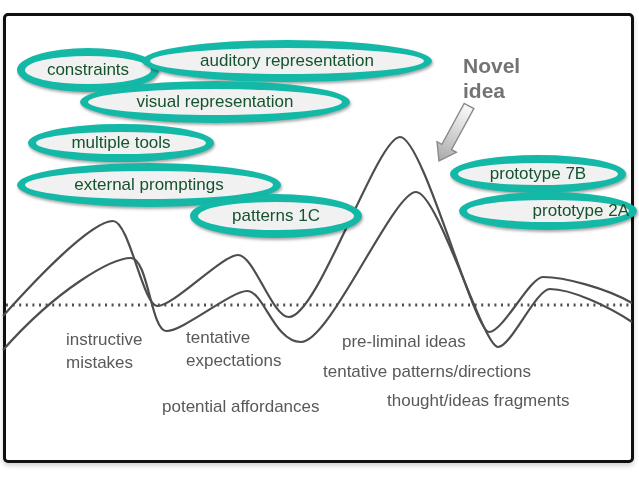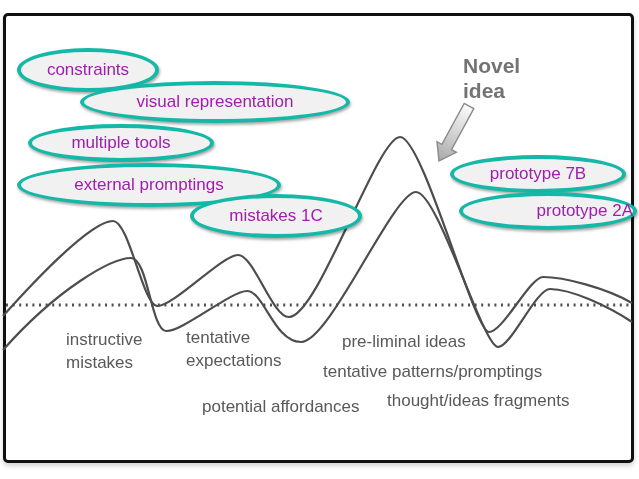--- a/index.html
+++ b/index.html
@@ -8,41 +8,41 @@
     font-family:"Liberation Sans", sans-serif;background:#ffffff;
   }
   .panel{
     position:absolute;left:3px;top:13px;width:631px;height:450px;
     box-sizing:border-box;border:3px solid #101010;border-radius:5px;
     background:#ffffff;box-shadow:0 3px 5px rgba(0,0,0,0.18);
   }
   .layer{position:absolute;left:0;top:0;width:639px;height:479px;pointer-events:none;}
   .bubble{
     position:absolute;box-sizing:border-box;border-radius:50%;
-    background:#f1f1f1;border:4px solid #14b8a6;
+    background:#f1f1f1;border:8px solid #14b8a6;
     box-shadow:1px 2px 3px rgba(0,0,0,0.35);
     display:flex;align-items:center;justify-content:center;
-    font-size:17px;color:#a21caf;white-space:nowrap;
+    font-size:17px;color:#14532d;white-space:nowrap;
   }
   .b-constraints{left:17px;top:48px;width:142px;height:44px;}
   .b-auditory{left:142px;top:40px;width:290px;height:42px;}
   .b-visual{left:80px;top:81px;width:270px;height:42px;}
   .b-multiple{left:28px;top:124px;width:186px;height:38px;}
   .b-external{left:17px;top:163px;width:264px;height:44px;}
   .b-proto1c{left:190px;top:194px;width:172px;height:44px;}
   .b-proto2b{left:450px;top:155px;width:176px;height:38px;}
   .b-proto2a{left:459px;top:192px;width:178px;height:38px;justify-content:flex-end;}
   .sublabel{
     position:absolute;color:#595959;font-size:17px;line-height:23px;
   }
   .l-instructive{left:66px;top:328px;width:112px;}
   .l-mismatched{left:186px;top:326px;width:128px;}
   .l-preliminal{left:342px;top:330px;width:220px;}
   .l-tentative{left:323px;top:360px;width:280px;}
-  .l-potential{left:162px;top:395px;width:220px;margin-left:40px;}
+  .l-potential{left:162px;top:395px;width:220px;}
   .l-thought{left:387px;top:389px;width:240px;}
   .l-emotional{left:287px;top:417px;width:220px;}
   .novel-idea{
     position:absolute;left:463px;top:53px;width:70px;
     font-size:21px;font-weight:bold;color:#737373;line-height:25px;
   }
   .novel-idea span{display:block;}
 </style>
 </head>
 <body>
@@ -80,44 +80,47 @@
              C 438 192, 483 347, 498 347
              C 511 347, 536 289, 550 289
              C 571 289, 608 306, 632 322" fill="none" stroke="#4d4d4d" stroke-width="2.2"></path>
 
     <polygon points="473.8,108.6 451.5,149.6 456.4,152.3 439,161 437.0,141.7 441.9,144.4 464.2,103.4" fill="url(#arrowGrad)" stroke="#8a8a8a" stroke-width="1.4"></polygon>
   </svg>
 
   <div class="bubble b-constraints">
     <span>constraints</span>
   </div>
+  <div class="bubble b-auditory">
+    <span>auditory representation</span>
+  </div>
   <div class="bubble b-visual">
     <span>visual representation</span>
   </div>
   <div class="bubble b-multiple">
     <span>multiple tools</span>
   </div>
   <div class="bubble b-external">
     <span>external promptings</span>
   </div>
   <div class="bubble b-proto1c">
-    <span>mistakes 1C</span>
+    <span>patterns 1C</span>
   </div>
   <div class="bubble b-proto2b">
     <span>prototype 7B</span>
   </div>
   <div class="bubble b-proto2a">
     <span>prototype 2A</span>
   </div>
 
   <div class="novel-idea">
     <span>Novel</span>
     <span>idea</span>
   </div>
 
   <div class="sublabel l-instructive">instructive mistakes</div>
   <div class="sublabel l-mismatched">tentative expectations</div>
   <div class="sublabel l-preliminal">pre-liminal ideas</div>
-  <div class="sublabel l-tentative">tentative patterns/promptings</div>
+  <div class="sublabel l-tentative">tentative patterns/directions</div>
   <div class="sublabel l-potential">potential affordances</div>
   <div class="sublabel l-thought">thought/ideas fragments</div>
 
 </div>
 
 </body></html>

